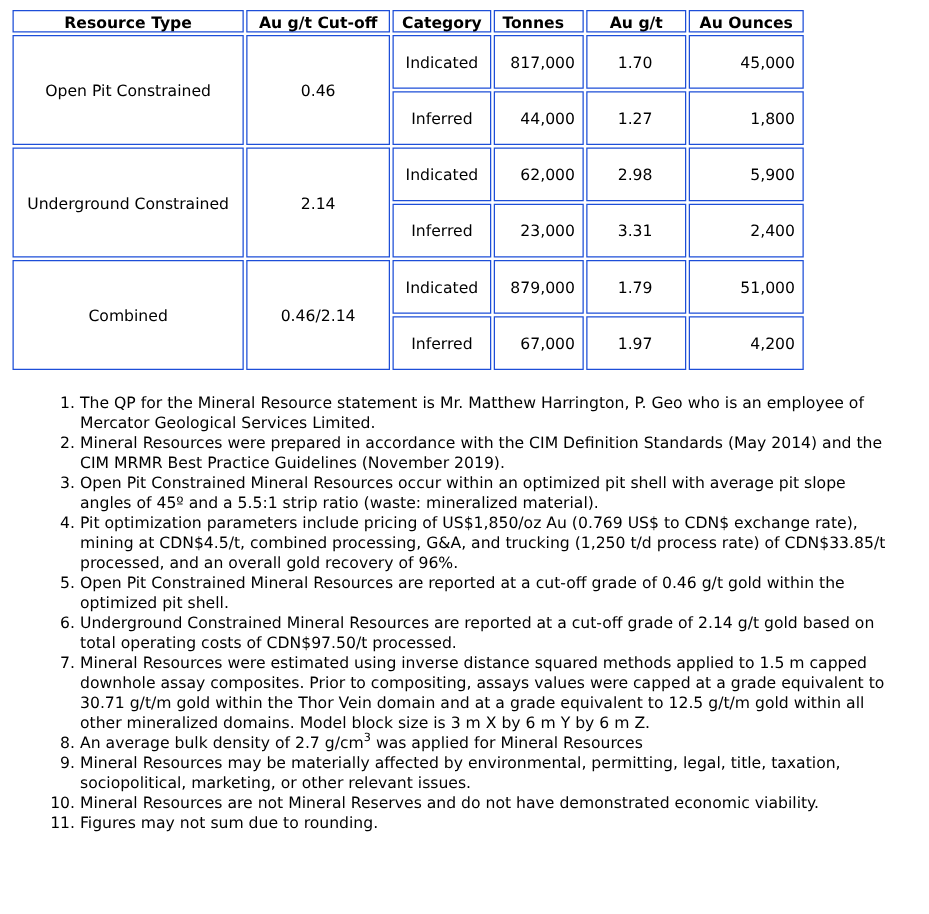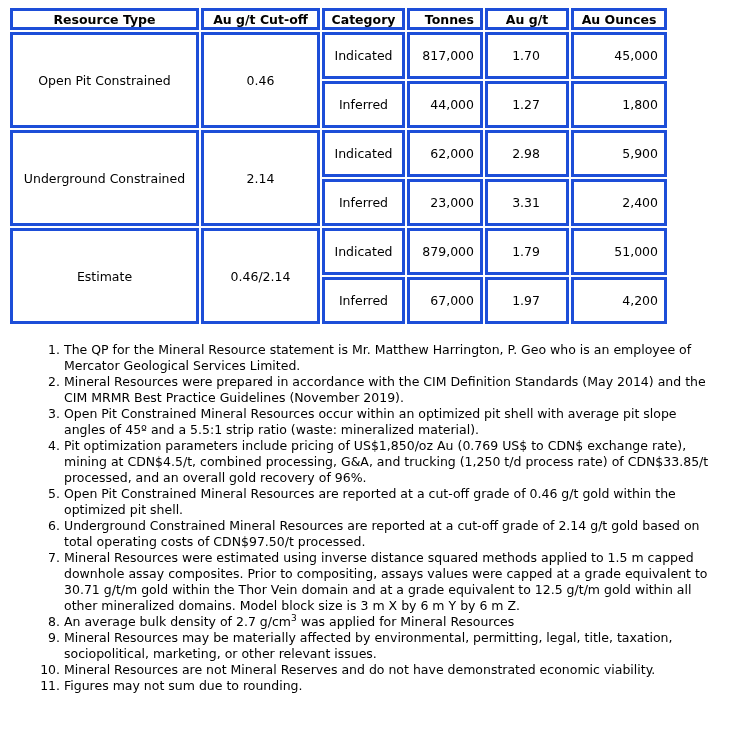--- a/index.html
+++ b/index.html
@@ -1,19 +1,19 @@
 <!DOCTYPE html>
 <html><head>
 <meta charset="utf-8">
 <style>
   body { margin:0; background:#fff; color:#000; font-family:"DejaVu Sans", sans-serif; font-size:12.5px; width:743px; height:731px; overflow:hidden; }
   .wrap { padding:6px 8px 0 8px; }
   .title { font-weight:bold; font-size:13px; margin:0 0 12px 1px; line-height:16px; }
   table { border-collapse:separate; border-spacing:2px; margin-left:0; }
-  th, td { border:3px solid #1d4ed8; padding:0 6px; }
+  th, td { border:1px solid #1d4ed8; padding:0 6px; }
   th { font-weight:bold; height:16px; text-align:center; }
   td.sub { height:41px; vertical-align:middle; }
   .c1 { width:171px; text-align:center; }
   .c2 { width:101px; text-align:center; }
   .c3 { width:65px; text-align:center; }
   .c4 { width:58px; text-align:right; }
   .c5 { width:46px; text-align:right; padding-right:26px; }
   .c6 { width:78px; text-align:right; }
   .notes-label { margin:18px 0 14px 0; line-height:16px; }
   ol { margin:16px; padding-left:40px; line-height:16px; }
@@ -24,21 +24,21 @@
 <body>
 
 <div class="wrap">
 
   <table>
     <thead>
       <tr>
         <th class="c1">Resource Type</th>
         <th class="c2">Au g/t Cut-off</th>
         <th class="c3">Category</th>
-        <th class="c4" style="text-align:right">Tonnes</th>
+        <th class="c4" style="text-align:left">Tonnes</th>
         <th class="c5" style="text-align:center;padding-right:6px">Au g/t</th>
         <th class="c6" style="text-align:center">Au Ounces</th>
       </tr>
     </thead>
     <tbody>
 
       <tr>
         <td class="c1" rowspan="2">Open Pit Constrained</td>
         <td class="c2" rowspan="2">0.46</td>
         <td class="c3 sub">Indicated</td>
@@ -62,21 +62,21 @@
         <td class="c6 sub">5,900</td>
       </tr>
       <tr>
         <td class="c3 sub">Inferred</td>
         <td class="c4 sub">23,000</td>
         <td class="c5 sub">3.31</td>
         <td class="c6 sub">2,400</td>
       </tr>
 
       <tr>
-        <td class="c1" rowspan="2">Estimate</td>
+        <td class="c1" rowspan="2">Combined</td>
         <td class="c2" rowspan="2">0.46/2.14</td>
         <td class="c3 sub">Indicated</td>
         <td class="c4 sub">879,000</td>
         <td class="c5 sub">1.79</td>
         <td class="c6 sub">51,000</td>
       </tr>
       <tr>
         <td class="c3 sub">Inferred</td>
         <td class="c4 sub">67,000</td>
         <td class="c5 sub">1.97</td>

